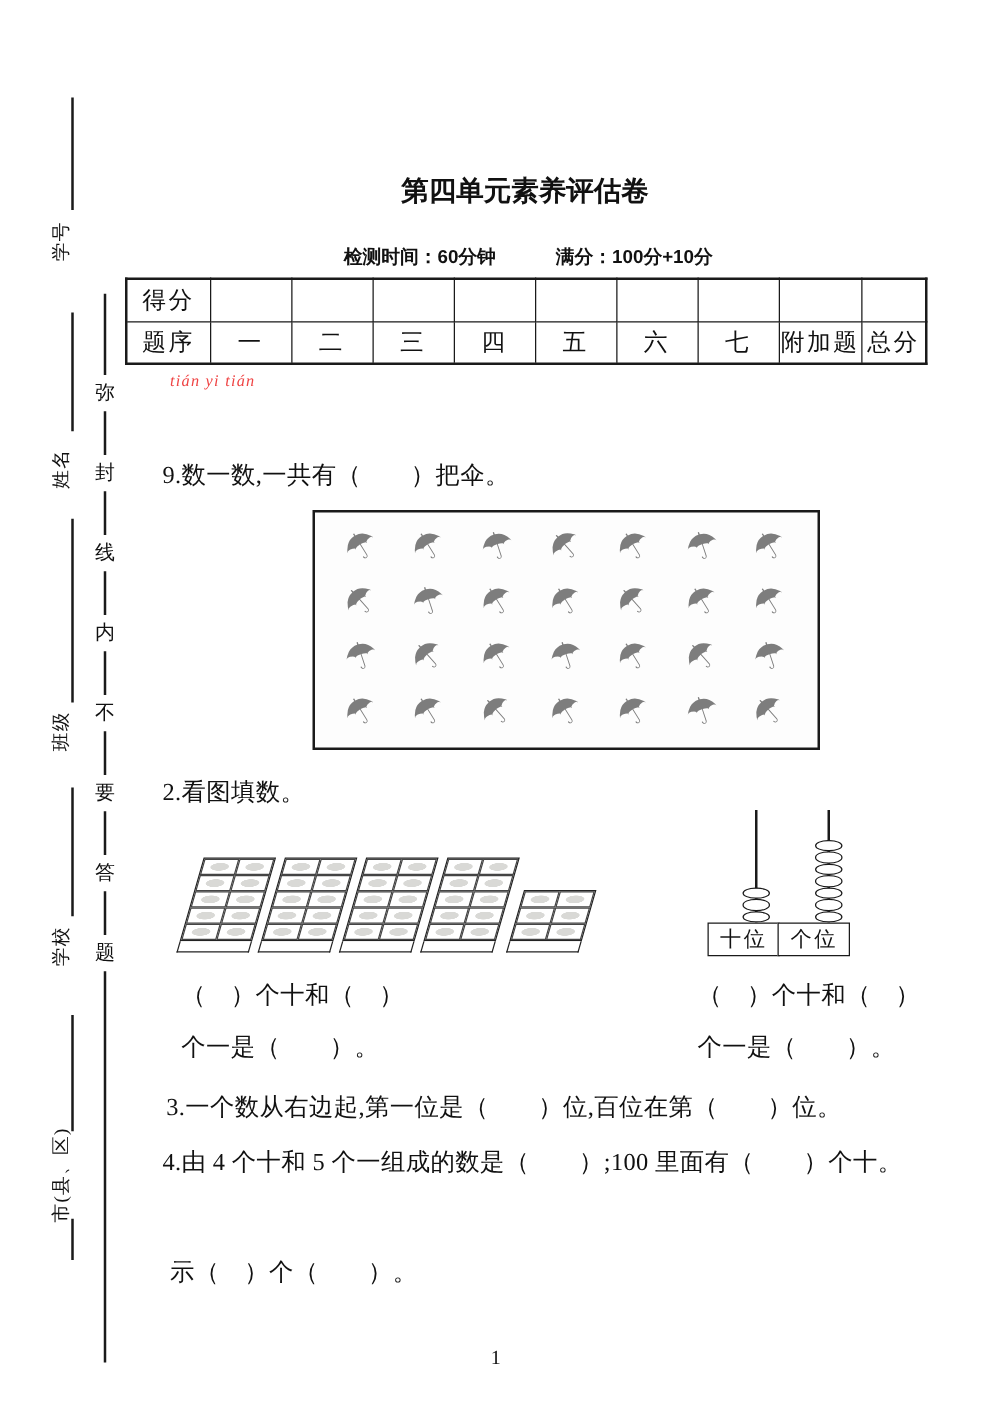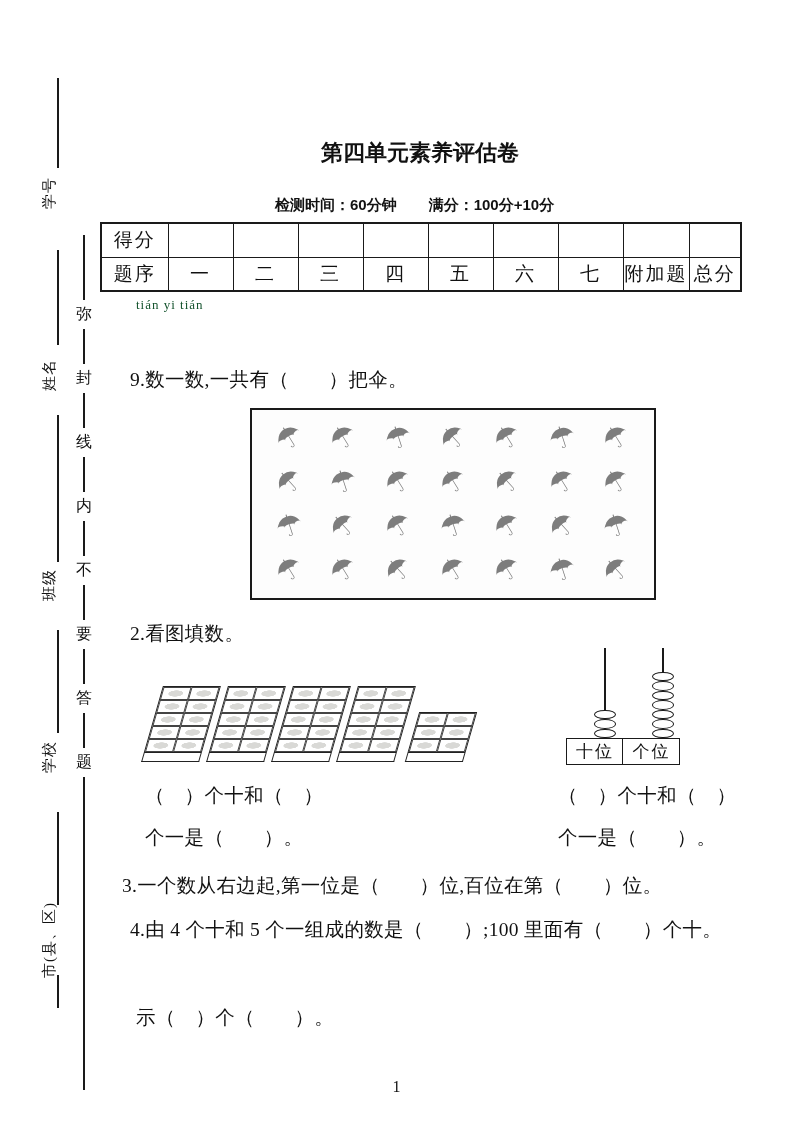--- a/index.html
+++ b/index.html
@@ -26,32 +26,32 @@
     position:absolute; top:68px; left:100px; width:640px; text-align:center;
     font-family:"Liberation Sans","DejaVu Sans",sans-serif;
     font-weight:bold; font-size:28px; letter-spacing:0.5px;
   }
   .subtitle {
     position:absolute; top:138px; left:100px; width:640px; text-align:center;
     font-family:"Liberation Sans","DejaVu Sans",sans-serif;
     font-weight:bold; font-size:22px;
   }
   .info { position:absolute; top:196px; left:275px; font-family:"Liberation Sans","DejaVu Sans",sans-serif; font-weight:bold; font-size:15px; }
-  .info span { margin-right:32px; }
+  .info span { margin-right:48px; }
   .info span:last-child { margin-right:14px; }
   
   table.score { position:absolute; left:100px; top:222px; border-collapse:collapse; table-layout:fixed; }
   table.score td {
     border:1.2px solid #1a1a1a; height:34px; text-align:center;
     font-size:19px; letter-spacing:2px; padding:0;
   }
   table.score { border:2.5px solid #1a1a1a; }
   
   .txt { position:absolute; font-size:19.5px; letter-spacing:0.3px; white-space:nowrap; }
-  .pinyin { position:absolute; font-size:13px; letter-spacing:1px; color:#14532d; }
+  .pinyin { position:absolute; font-size:13px; letter-spacing:1px; color:#ef4444;font-style:italic; }
   
   .umb-box {
     position:absolute; left:250px; top:408px; width:406px; height:192px;
     border:2.5px solid #1a1a1a; background:#fdfdfd;
     display:grid; grid-template-columns:repeat(7,1fr); grid-template-rows:repeat(4,1fr);
     align-items:center; justify-items:center; padding:6px 10px;
   }
   .umb { font-family:"DejaVu Sans",sans-serif; font-size:30px; color:#7d7d7d; transform:rotate(-32deg); line-height:1; }
   .umb:nth-child(3n) { transform:rotate(-18deg); }
   .umb:nth-child(4n) { transform:rotate(-42deg); }
@@ -273,18 +273,18 @@
       <div class="cellbox">十位</div>
       <div class="cellbox">个位</div>
     </div>
   </div>
 
   <div class="txt" style="left:145px;top:782px">（　）个十和（　）</div>
   <div class="txt" style="left:558px;top:782px">（　）个十和（　）</div>
   <div class="txt" style="left:145px;top:824px">个一是（　　）。</div>
   <div class="txt" style="left:558px;top:824px">个一是（　　）。</div>
 
-  <div class="txt" style="left:122px;top:872px">3.一个数从右边起,第一位是（　　）位,百位在第（　　）位。</div>
+  <div class="txt" style="left:133px;top:872px">3.一个数从右边起,第一位是（　　）位,百位在第（　　）位。</div>
   <div class="txt" style="left:130px;top:916px">4.由 4 个十和 5 个一组成的数是（　　）;100 里面有（　　）个十。</div>
   <div class="txt" style="left:136px;top:1004px">示（　）个（　　）。</div>
 
   <div class="footer">1</div>
 </div>
 
 </body></html>

